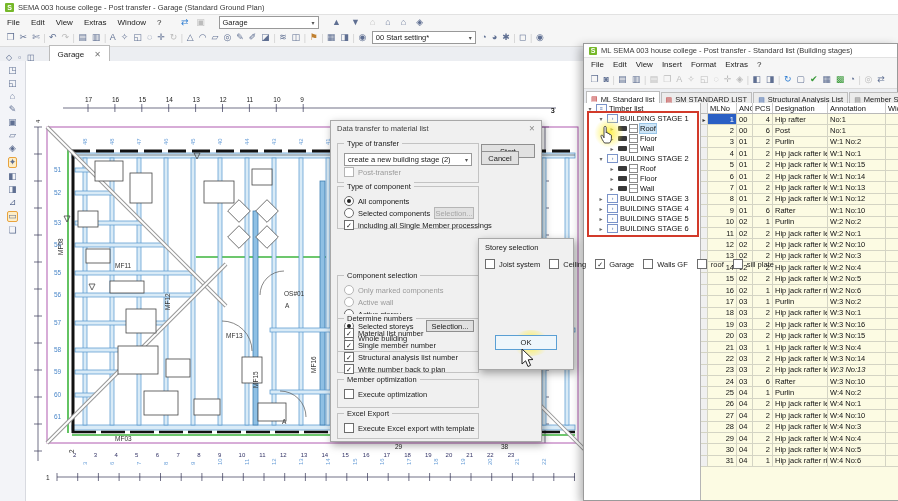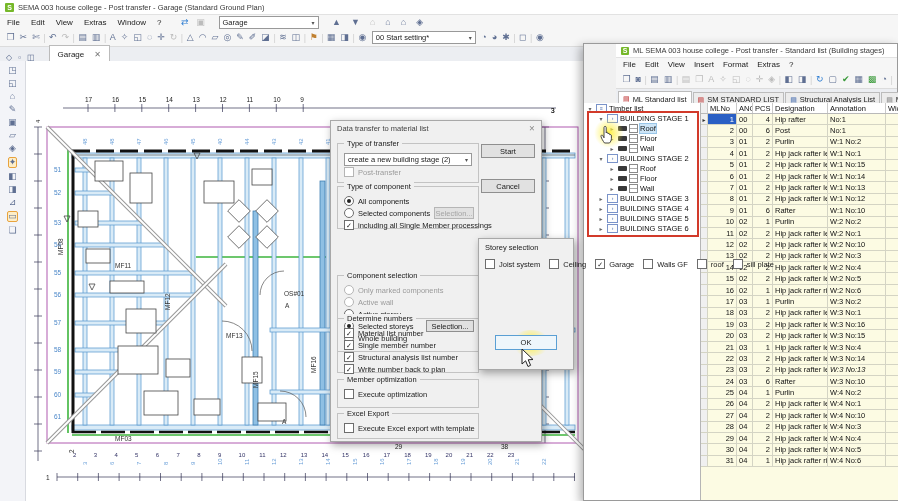--- a/index.html
+++ b/index.html
@@ -516,21 +516,21 @@
         <span class="glabel">Excel Export</span>
         <div class="row">
           <div class="box"></div>
           <span>Execute Excel export with template</span>
         </div>
       </div>
     </div>
   <div class="btn" style="position:absolute;left:150px;top:23px;width:54px;height:14px;">
     <span>Start</span>
   </div>
-  <div class="btn" style="position:absolute;left:150px;top:58px;width:54px;height:14px;">
+  <div class="btn" style="position:absolute;left:150px;top:30px;width:38px;height:14px;">
     <span>Cancel</span>
   </div>
 </div>
 
 <div class="dlg" id="stpopup" style="left:478px;top:238px;width:94px;height:130px;z-index:6;">
   <div style="padding:4px 6px 2px;">Storey selection</div>
   <div id="st-items" style="padding:4px 6px 0;display:flex;flex-direction:row;gap:9px;">
       <div class="row">
         <div class="box"></div>
         <span>Joist system</span>
@@ -555,21 +555,21 @@
         <div class="box"></div>
         <span>sill plate</span>
       </div>
     </div>
   <div class="glow" style="left:32px;top:91px;width:40px;height:26px;"></div>
   <div class="btn" style="position:absolute;left:16px;top:96px;width:62px;height:15px;border:1px solid #5a9fd4;background:#eef6fb;">
     <span>OK</span>
   </div>
 </div>
 
-<div class="win" id="rwin" style="left:583px;top:43px;width:315px;height:458px;border:1px solid #9a9a9a;box-shadow:-3px 3px 9px rgba(0,0,0,.3);box-sizing:border-box;z-index:4;padding-left:32px;">
+<div class="win" id="rwin" style="left:583px;top:43px;width:315px;height:458px;border:1px solid #9a9a9a;box-shadow:-3px 3px 9px rgba(0,0,0,.3);box-sizing:border-box;z-index:4;">
   <div class="titlebar" style="height:13px;">
     <span class="sema-ico" style="width:8px;height:8px;">S</span>
     <span style="white-space:nowrap;overflow:hidden;">ML  SEMA  003 house college - Post transfer  - Standard list (Building stages)</span>
   </div>
   <div class="menubar" style="height:13px;gap:9px;" id="rmenu">
       <span class="mi">File</span>
       <span class="mi">Edit</span>
       <span class="mi">View</span>
       <span class="mi">Insert</span>
       <span class="mi">Format</span>

